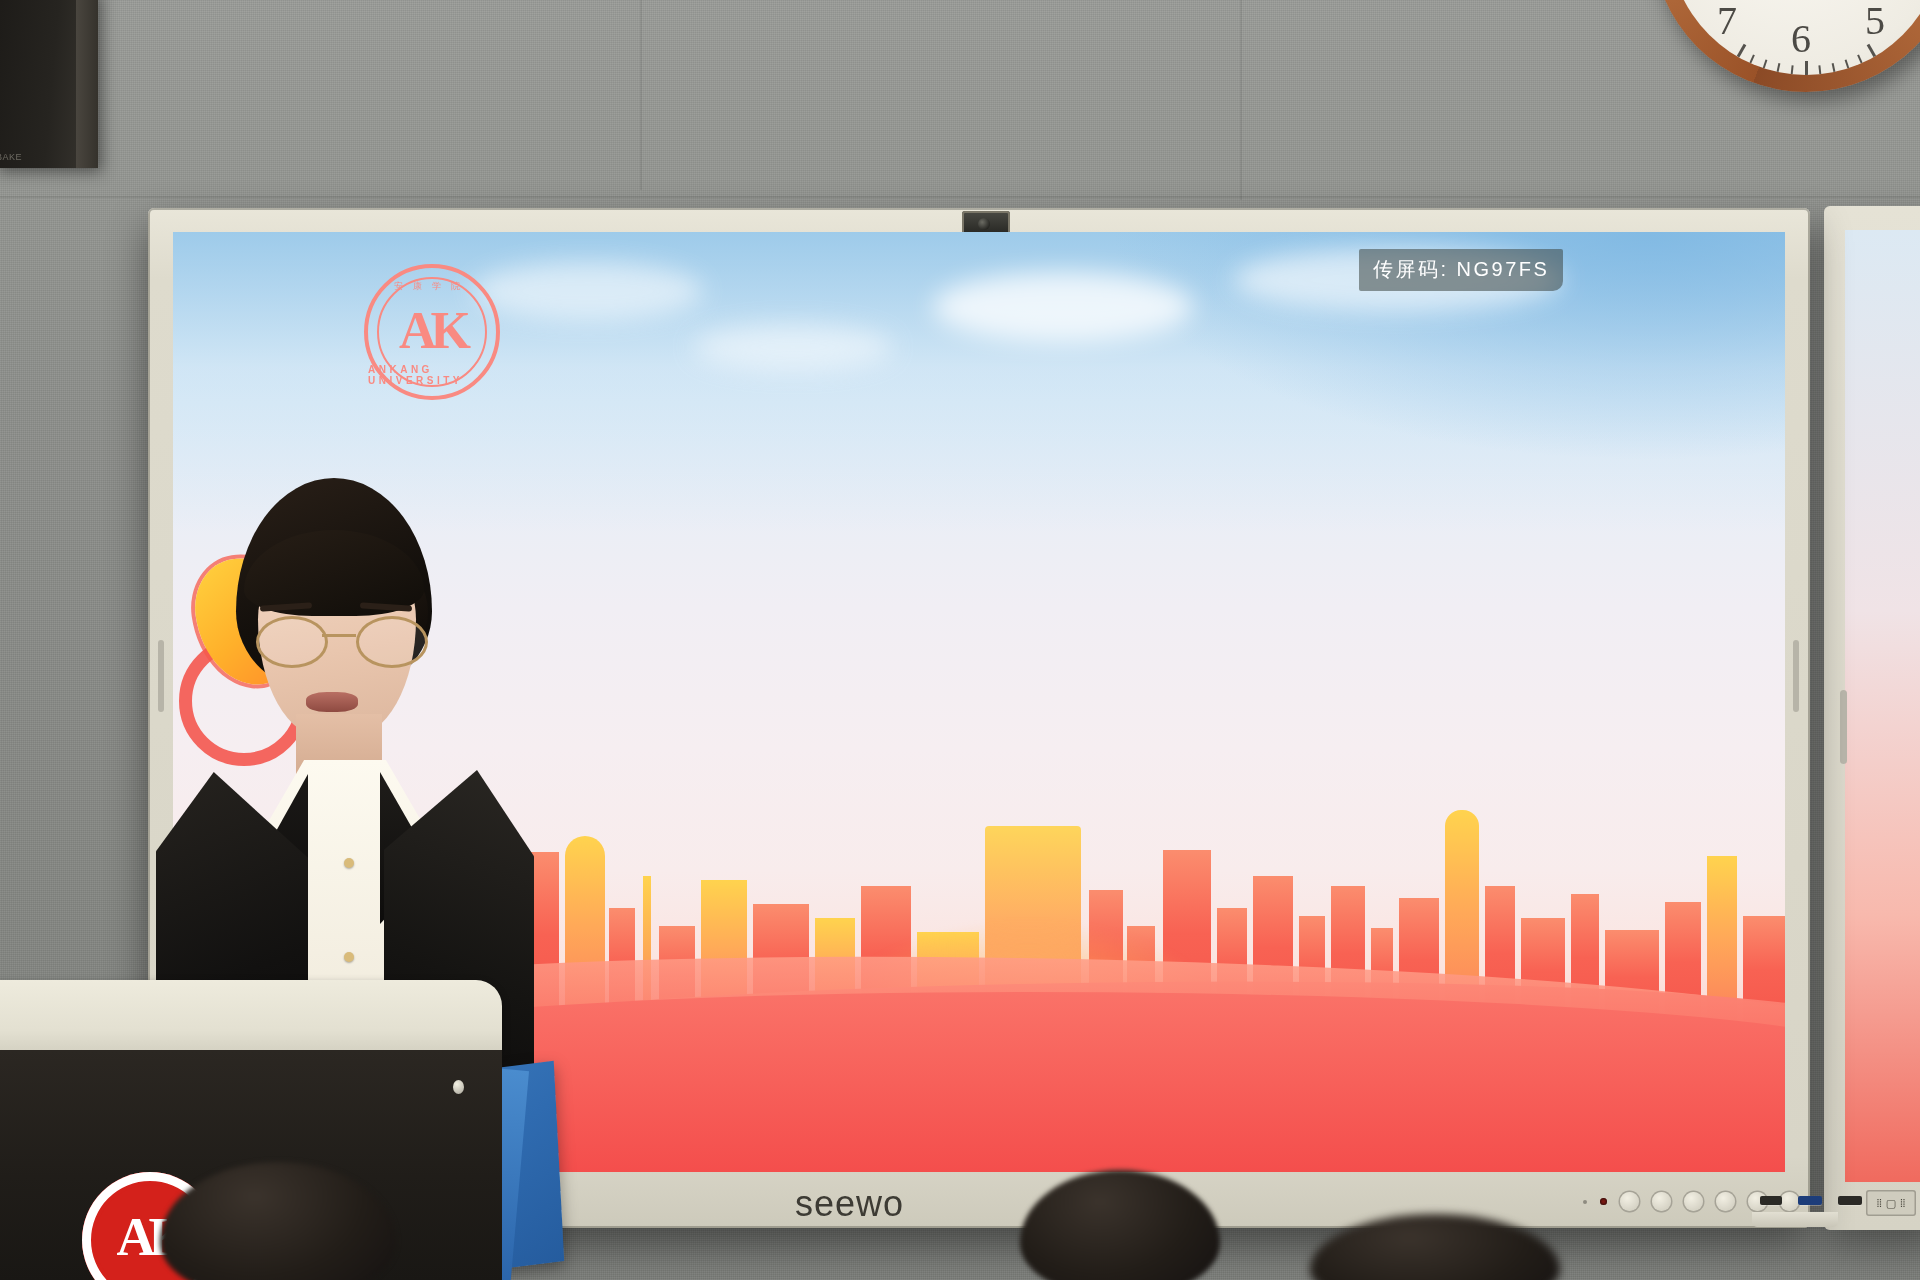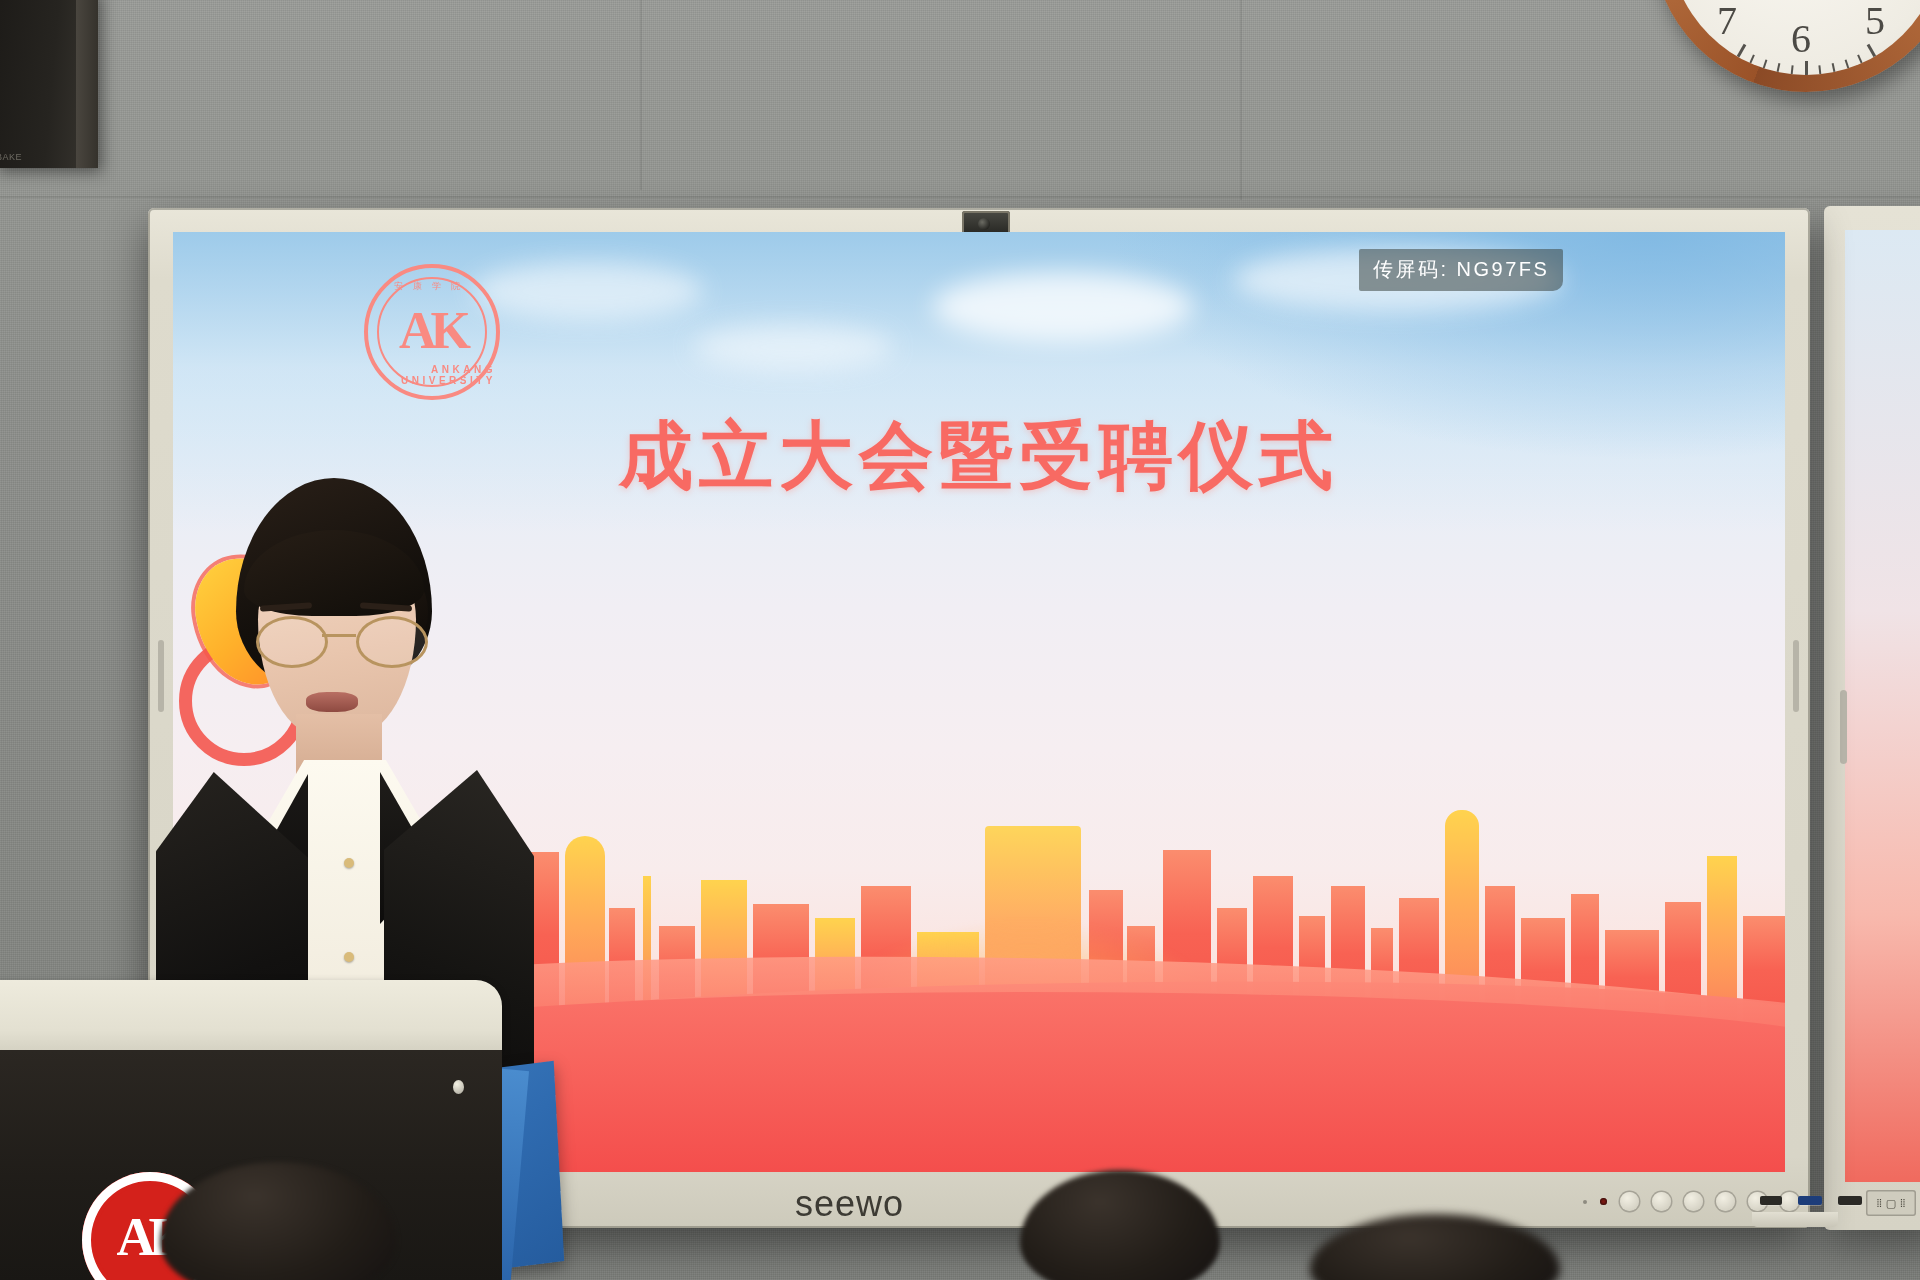--- a/index.html
+++ b/index.html
@@ -150,21 +150,21 @@
   }
   .emblem-mark{
     position:absolute;left:50%;top:50%;transform:translate(-50%,-52%);
     font-family:"Liberation Serif","DejaVu Serif",serif;
     font-size:52px;font-weight:700;color:#f98a82;letter-spacing:-6px;
   }
   .emblem-text-top{
     position:absolute;left:0;right:0;top:12px;text-align:center;font-size:9px;color:#f98a82;letter-spacing:10px;
   }
   .emblem-text-bot{
-    position:absolute;left:0;right:0;bottom:10px;text-align:right;font-size:10px;color:#f98a82;letter-spacing:3.5px;
+    position:absolute;left:0;right:0;bottom:10px;text-align:left;font-size:10px;color:#f98a82;letter-spacing:3.5px;
     font-weight:600;
   }
 
   
   .slide-title{
     position:absolute;left:0;right:0;top:168px;text-align:center;
     font-family:"Liberation Serif","DejaVu Serif",serif;
     color:#f86a63;font-weight:700;
     font-size:74px;line-height:1.52;letter-spacing:6px;
     text-shadow:0 2px 6px rgba(255,140,130,.35);
@@ -466,21 +466,20 @@
       <div class="emblem-mark">AK</div>
       <div class="emblem-text-bot">ANKANG UNIVERSITY</div>
     </div>
 
     <div class="papercut-ring"></div>
     <div class="papercut"></div>
 
     <div class="cast-badge">传屏码: NG97FS</div>
 
     <div class="slide-title">
-      <div>成立大会暨受聘仪式</div>
     </div>
   </div>
 
   <div class="tv-inner-shadow"></div>
   <div class="sidebar-strip-l"></div>
   <div class="sidebar-strip-r"></div>
 
   <div class="brand">seewo</div>
   <div class="btn-row">
     <div class="dot-sm"></div>

